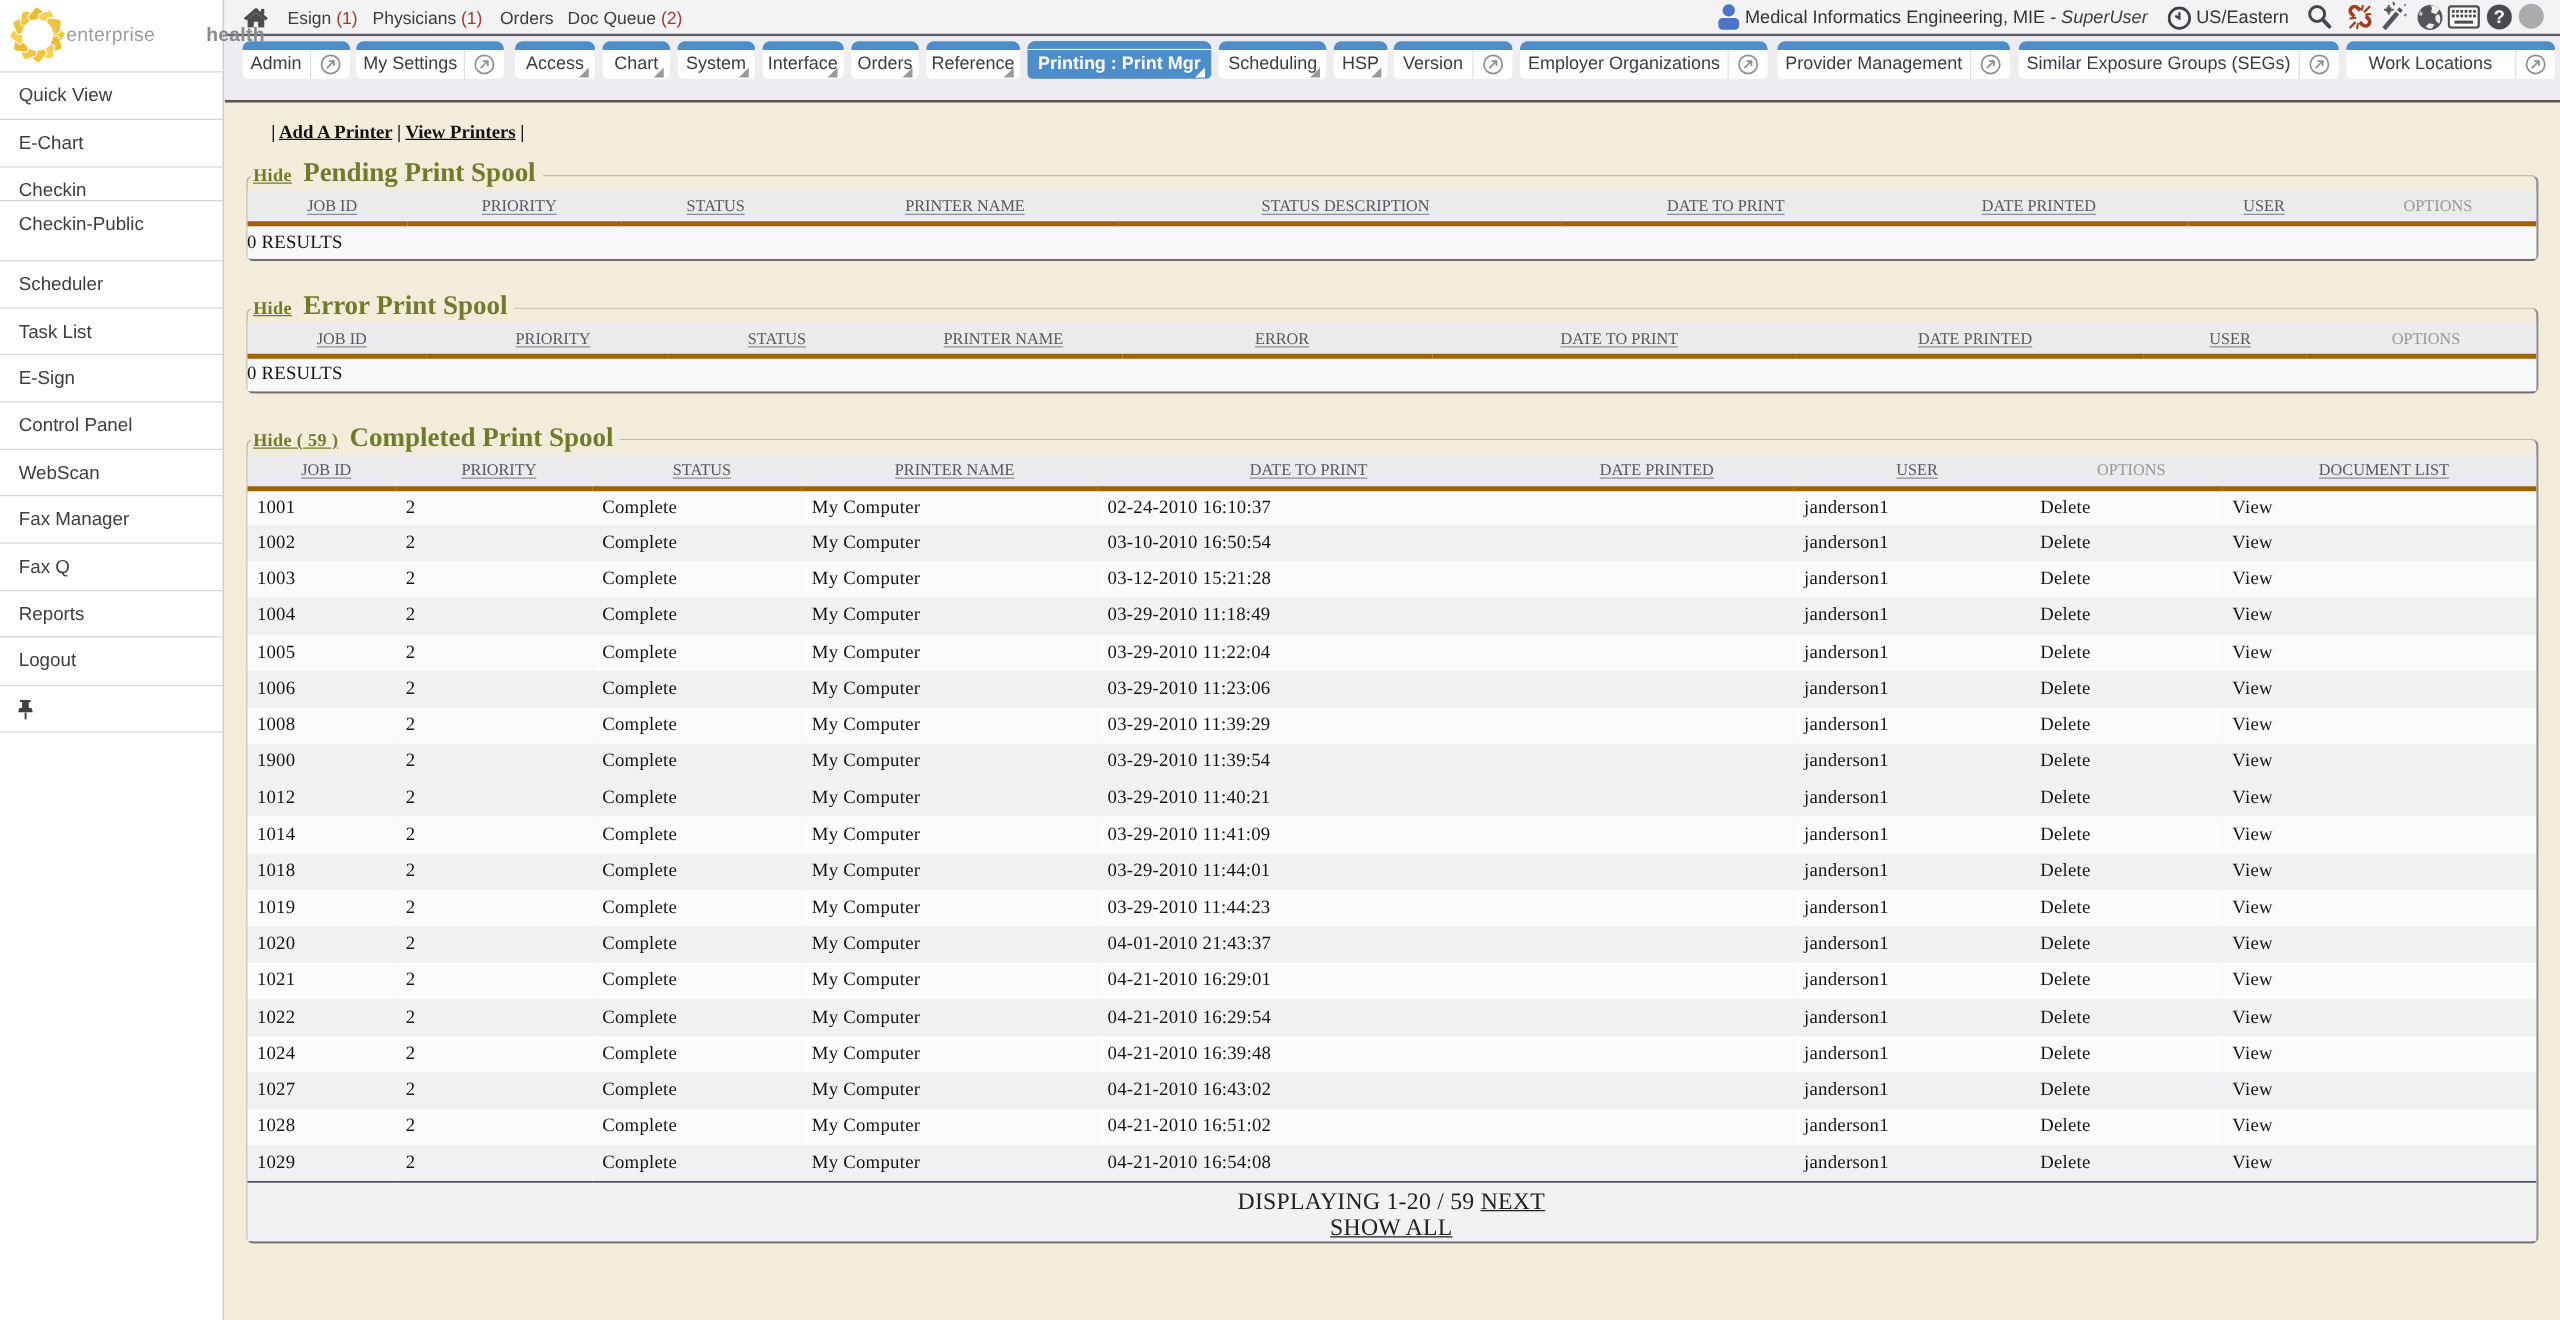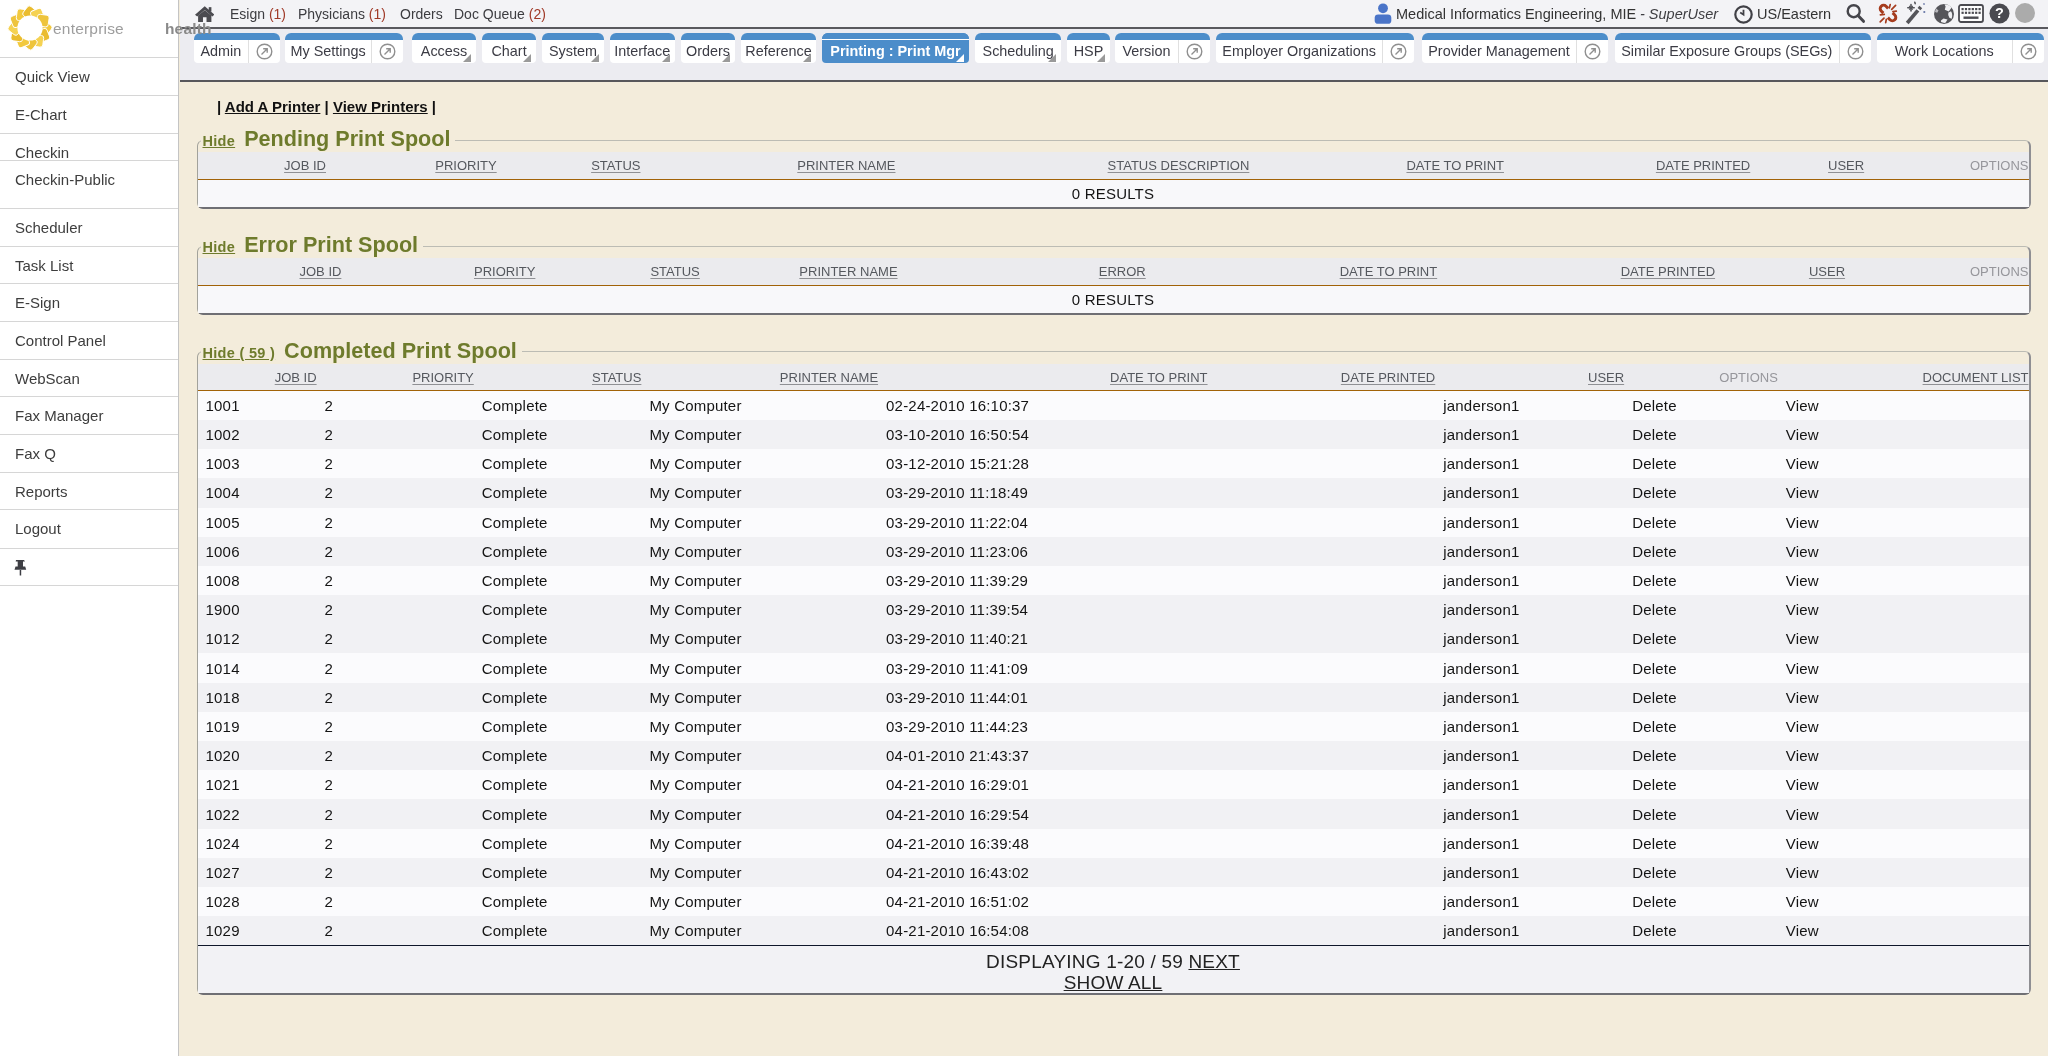--- a/index.html
+++ b/index.html
@@ -25,37 +25,37 @@
 .tab .cap { position:absolute; top:0; left:0; right:0; height:6.6px; background:#4c8dca; border-radius:6px 6px 0 0; }
 .tab .lbl { position:absolute; top:6.6px; left:0; right:0; bottom:0; display:flex; align-items:center; justify-content:center; font-size:14.4px; color:#3b3b44; white-space:nowrap; }
 .tab.active { background:#4c8dca; }
 .tab.active .cap { border-bottom:1.4px solid #fff; }
 .tab.active .lbl { color:#fff; font-weight:bold; }
 .tri { position:absolute; right:5px; bottom:1.5px; width:0; height:0; border-left:8px solid transparent; border-bottom:8px solid #9a9a9a; }
 .tab.active .tri { border-bottom-color:#fff; }
 .iconseg { position:absolute; top:6.6px; right:0; width:32px; bottom:0; border-left:1px solid #e0e0e0; display:flex; align-items:center; justify-content:center; }
 
 
-#content { position:absolute; left:180px; top:84px; width:1868px; height:972px; background:#f3ecdb; }
+#content { position:absolute; left:180px; top:84px; width:1868px; height:972px; background:#f3ecdb;font-family:Liberation Serif, serif; }
 #printerlinks { position:absolute; left:37px; top:13.5px; font-size:15px; font-weight:bold; color:#111; }
 #printerlinks a { color:#111; text-decoration:underline; }
 
 fieldset.sect { position:absolute; left:16.5px; width:1834px; border-style:solid; border-width:1px 2px 2px 1px; border-color:#bcbcb4 #8f8f93 #6f6f74 #a2a29b; border-radius:6px; padding:0; }
 legend.lg { margin-left:3px; padding:0 5px 0 2px; white-space:nowrap; line-height:21px; }
 .hide { font-size:14.5px; font-weight:bold; color:#6e7b2c; text-decoration:underline; letter-spacing:0.3px; }
 .ttl { font-size:21.6px; font-weight:bold; color:#6e7b2c; margin-left:9px; }
 
 table.spool { width:100%; border-collapse:collapse; table-layout:fixed; }
-table.spool th { background:#ebebee; height:27px; font-weight:normal; font-size:13px; color:#55585e; text-align:right; padding:0 0 0 8px; border-bottom:1px solid #a16207; text-decoration-color:#8f9094; }
+table.spool th { background:#ebebee; height:27px; font-weight:normal; font-size:13px; color:#55585e; text-align:center; padding:0 0 0 8px; border-bottom:4px solid #a16207; text-decoration-color:#8f9094; }
 table.spool th span { text-decoration:underline; text-decoration-color:#8f9094; text-underline-offset:1.5px; }
 table.spool th.noul { color:#96969b; }
 table.spool th.noul span { text-decoration:none; }
 table.spool td { font-size:15px; color:#141414; letter-spacing:0.2px; height:29.2px; padding:0 0 0 8px; background:#fbfbfd; }
 table.spool tr.alt td { background:#f1f1f4; }
-td.zero { text-align:center; height:27.5px !important; font-size:13px; padding:0 !important; background:#f8f8fa !important; }
+td.zero { height:27.5px !important; font-size:13px; padding:0 !important; background:#f8f8fa !important; }
 tr.foot td { background:#f2f2f5 !important; border-top:1px solid #0f172a; text-align:center; height:48px !important; font-size:19px; color:#222; vertical-align:top; padding:6.5px 0 0 0 !important; line-height:20.2px; }
 tr.foot a { color:#222; text-decoration:underline; }
 </style>
 </head>
 <body>
 
 <div id="sidebar">
   <div id="logo">
     <svg width="46" height="46" style="position:absolute;left:7px;top:5px" viewBox="0 0 46 46">
         <rect x="31.9" y="17.1" width="11.8" height="11.8" rx="2.6" transform="rotate(38 37.8 23.0)" fill="#f2c93e" stroke="#fff" stroke-width="0.9"></rect>

